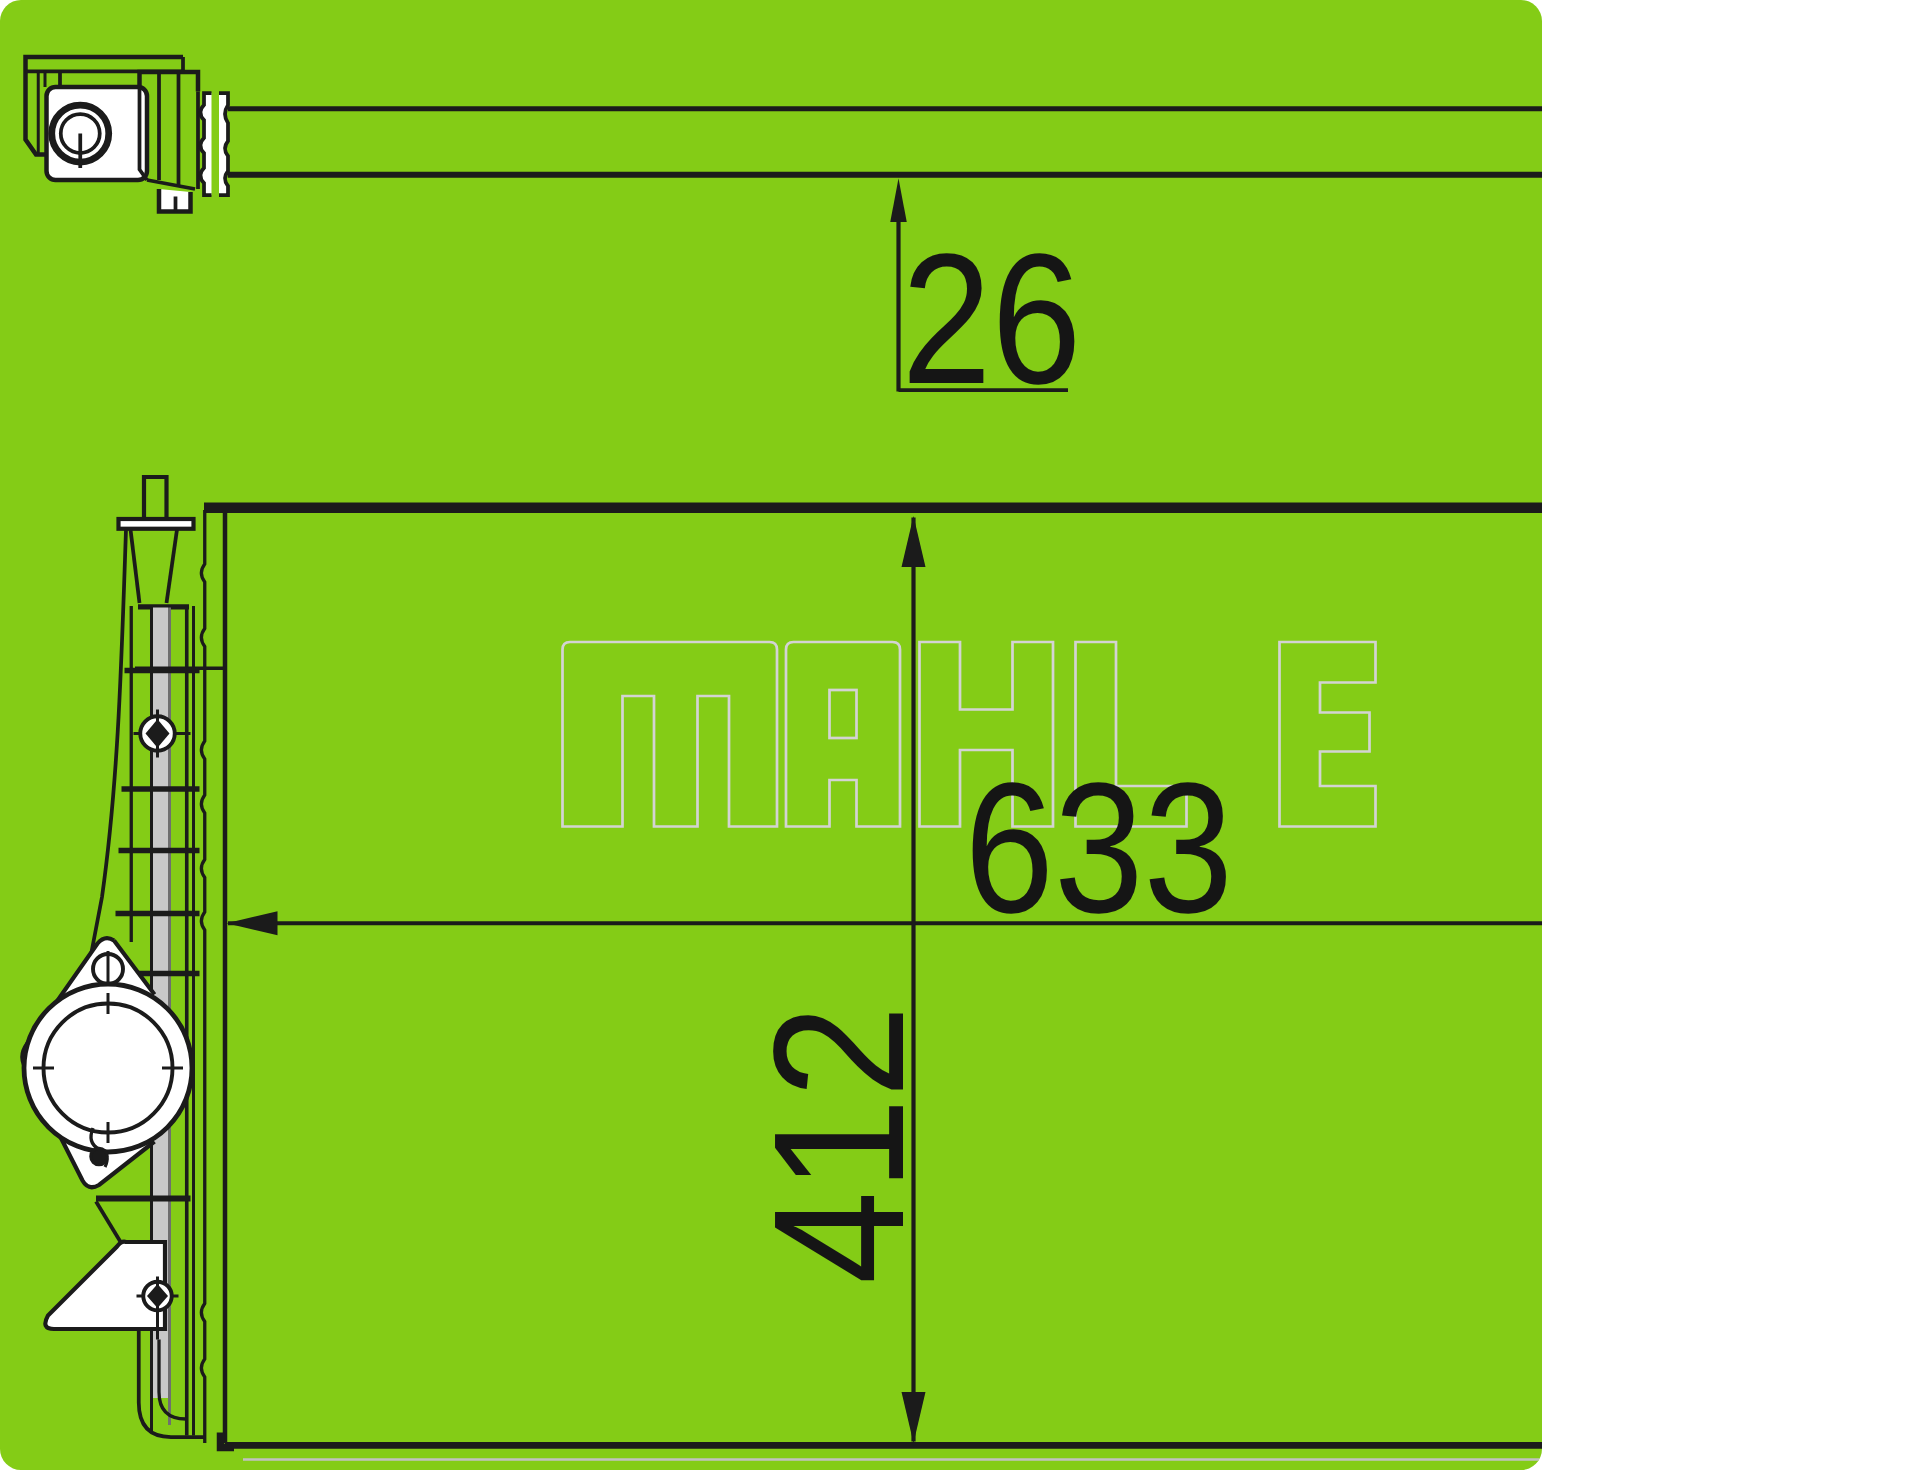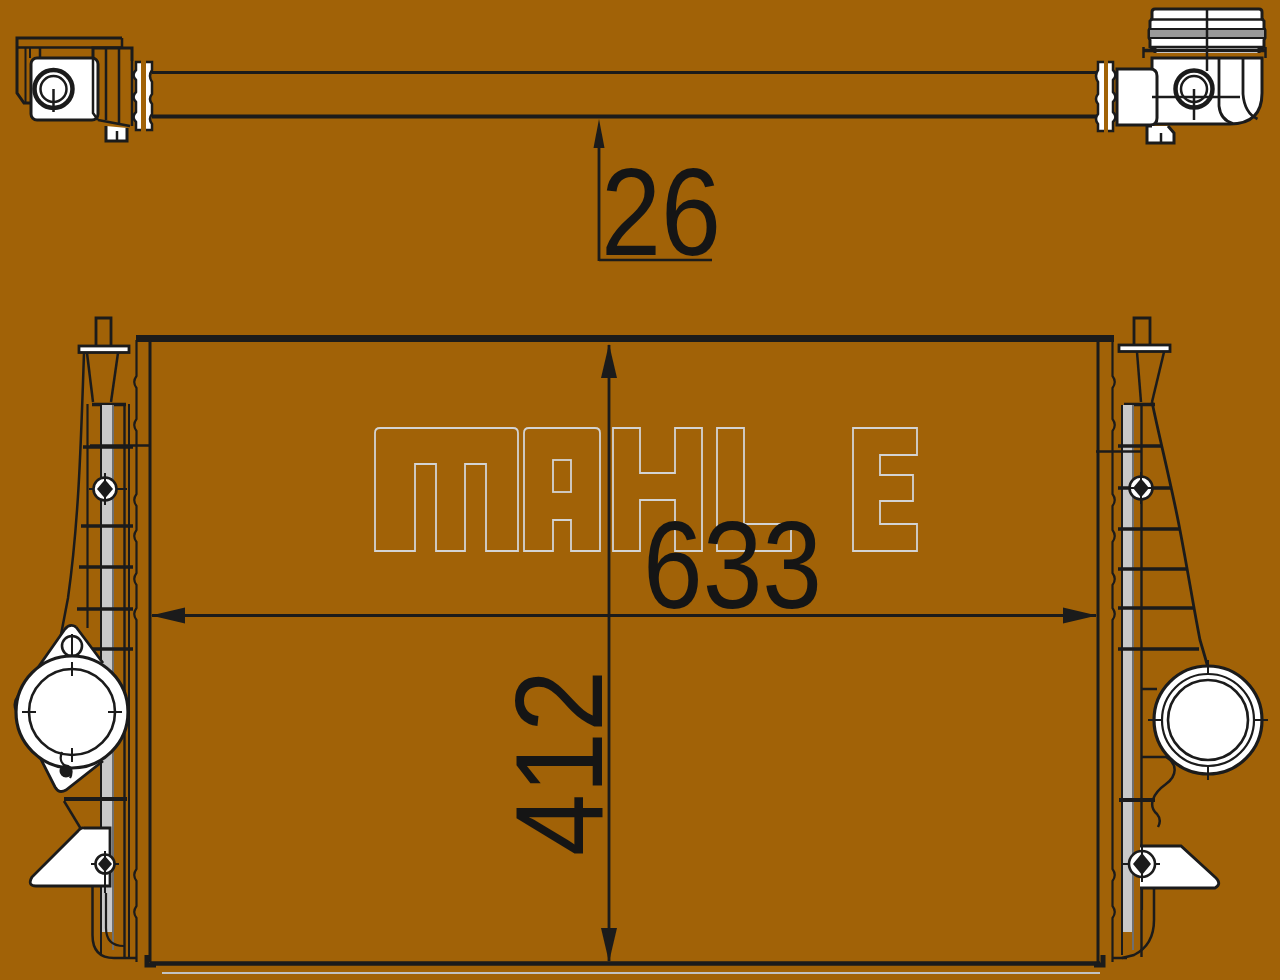--- a/index.html
+++ b/index.html
@@ -1,16 +1,16 @@
 <!DOCTYPE html>
 <html><head>
 <meta charset="utf-8">
 <style>
   html,body{margin:0;padding:0;background:#ffffff;}
-  .wrap{width:1280px;height:980px;position:relative;overflow:hidden;background:#a16207;}
+  .wrap{width:1028px;height:980px;position:relative;overflow:hidden;background:#84cc16;border-radius:14px;}
   svg{position:absolute;left:0;top:0;}
   .dim{font-family:"Liberation Sans",sans-serif;font-size:124px;fill:#151515;stroke:none;-webkit-text-stroke:1.1px #151515;}
 </style>
 </head>
 <body>
 <div class="wrap">
 <svg width="1280" height="980" viewBox="0 0 1280 980" stroke="#1b1b1b" fill="none" stroke-width="2.8">
 
 <g id="topview">
 

